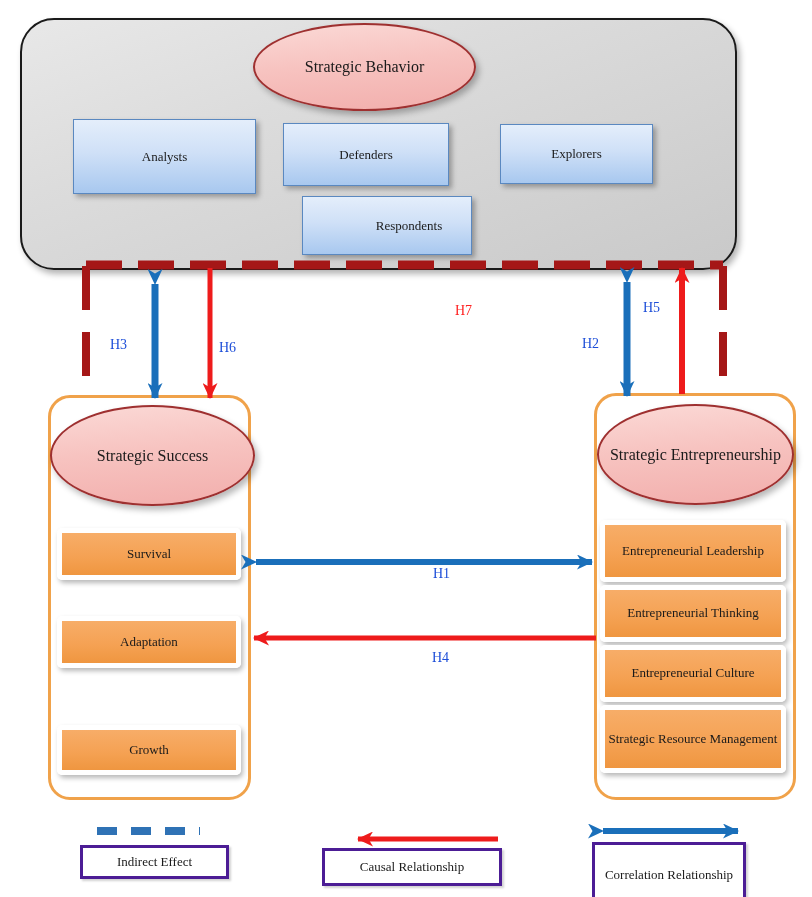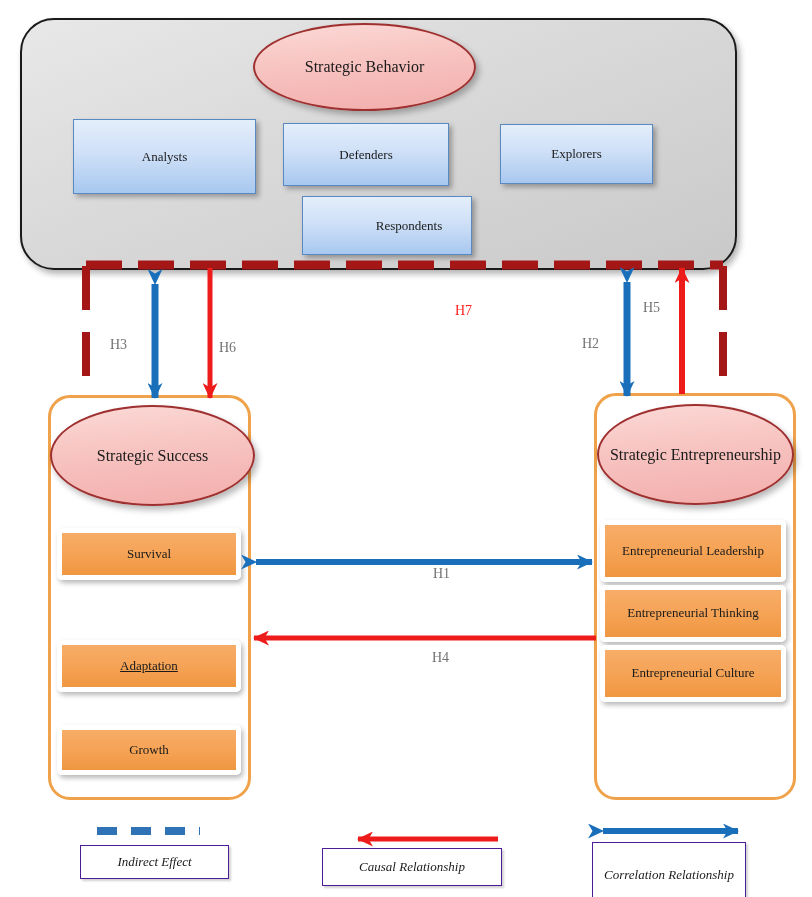--- a/index.html
+++ b/index.html
@@ -97,69 +97,68 @@
     display: flex;
     align-items: center;
     justify-content: center;
     text-align: center;
     font-size: 13px;
     color: #1a1a1a;
     line-height: 1.25;
     box-sizing: border-box;
   }
   #item-survival   { left: 57px; top: 528px; width: 184px; height: 52px; }
-  #item-adaptation { left: 57px; top: 640px; width: 184px; height: 52px; text-decoration: underline; }
+  #item-adaptation { left: 57px; top: 616px; width: 184px; height: 52px; }
   #item-growth     { left: 57px; top: 725px; width: 184px; height: 50px; }
 
   #item-ent-leadership { left: 600px; top: 520px; width: 186px; height: 62px; }
   #item-ent-thinking   { left: 600px; top: 585px; width: 186px; height: 57px; }
   #item-ent-culture    { left: 600px; top: 645px; width: 186px; height: 57px; }
   #item-srm            { left: 600px; top: 705px; width: 186px; height: 68px; }
 
   
   #arrows {
     position: absolute;
     left: 0; top: 0;
     width: 812px;
     height: 897px;
     pointer-events: none;
   }
 
   
   .hlabel {
     position: absolute;
     font-size: 14px;
-    color: #737373;
+    color: #1d4ed8;
     white-space: nowrap;
   }
   .hlabel.red { color: #ff2222; }
 
   #lbl-h1 { left: 433px; top: 566px; }
   #lbl-h2 { left: 582px; top: 336px; }
   #lbl-h3 { left: 110px; top: 337px; }
   #lbl-h4 { left: 432px; top: 650px; }
   #lbl-h5 { left: 643px; top: 300px; }
   #lbl-h6 { left: 219px; top: 340px; }
   #lbl-h7 { left: 455px; top: 303px; }
 
   
   .legend-box {
     position: absolute;
-    border: 1px solid #4c1d95;
+    border: 3px solid #4c1d95;
     background: #ffffff;
     box-shadow: 2px 2px 2px rgba(0,0,0,0.18);
     display: flex;
     align-items: center;
     justify-content: center;
     text-align: right;
     font-size: 13px;
     color: #1a1a1a;
     line-height: 1.3;
     box-sizing: border-box;
-    font-style: italic;
   }
   #legend-indirect    { left: 80px;  top: 845px; width: 149px; height: 34px; }
   #legend-causal      { left: 322px; top: 848px; width: 180px; height: 38px; }
   #legend-correlation { left: 592px; top: 842px; width: 154px; height: 67px; }
 </style>
 </head>
 <body>
 
 <div id="canvas">
 
@@ -205,20 +204,23 @@
   </div>
 
   <div class="orange-item" id="item-ent-leadership">
     <span>Entrepreneurial Leadership</span>
   </div>
   <div class="orange-item" id="item-ent-thinking">
     <span>Entrepreneurial Thinking</span>
   </div>
   <div class="orange-item" id="item-ent-culture">
     <span>Entrepreneurial Culture</span>
+  </div>
+  <div class="orange-item" id="item-srm">
+    <span>Strategic Resource Management</span>
   </div>
 
   <svg id="arrows" viewBox="0 0 812 897">
     <defs>
       <marker id="blue-head-up" markerWidth="10" markerHeight="9" refX="5" refY="8" orient="auto-start-reverse" markerUnits="userSpaceOnUse">
         <path d="M0,8 L5,0 L10,8 L5,5.2 Z" fill="#1a6fba"></path>
       </marker>
       <marker id="blue-arrow" markerWidth="16" markerHeight="15" refX="15" refY="7.5" orient="auto" markerUnits="userSpaceOnUse">
         <path d="M0,0 L16,7.5 L0,15 L4.5,7.5 Z" fill="#1a6fba"></path>
       </marker>

